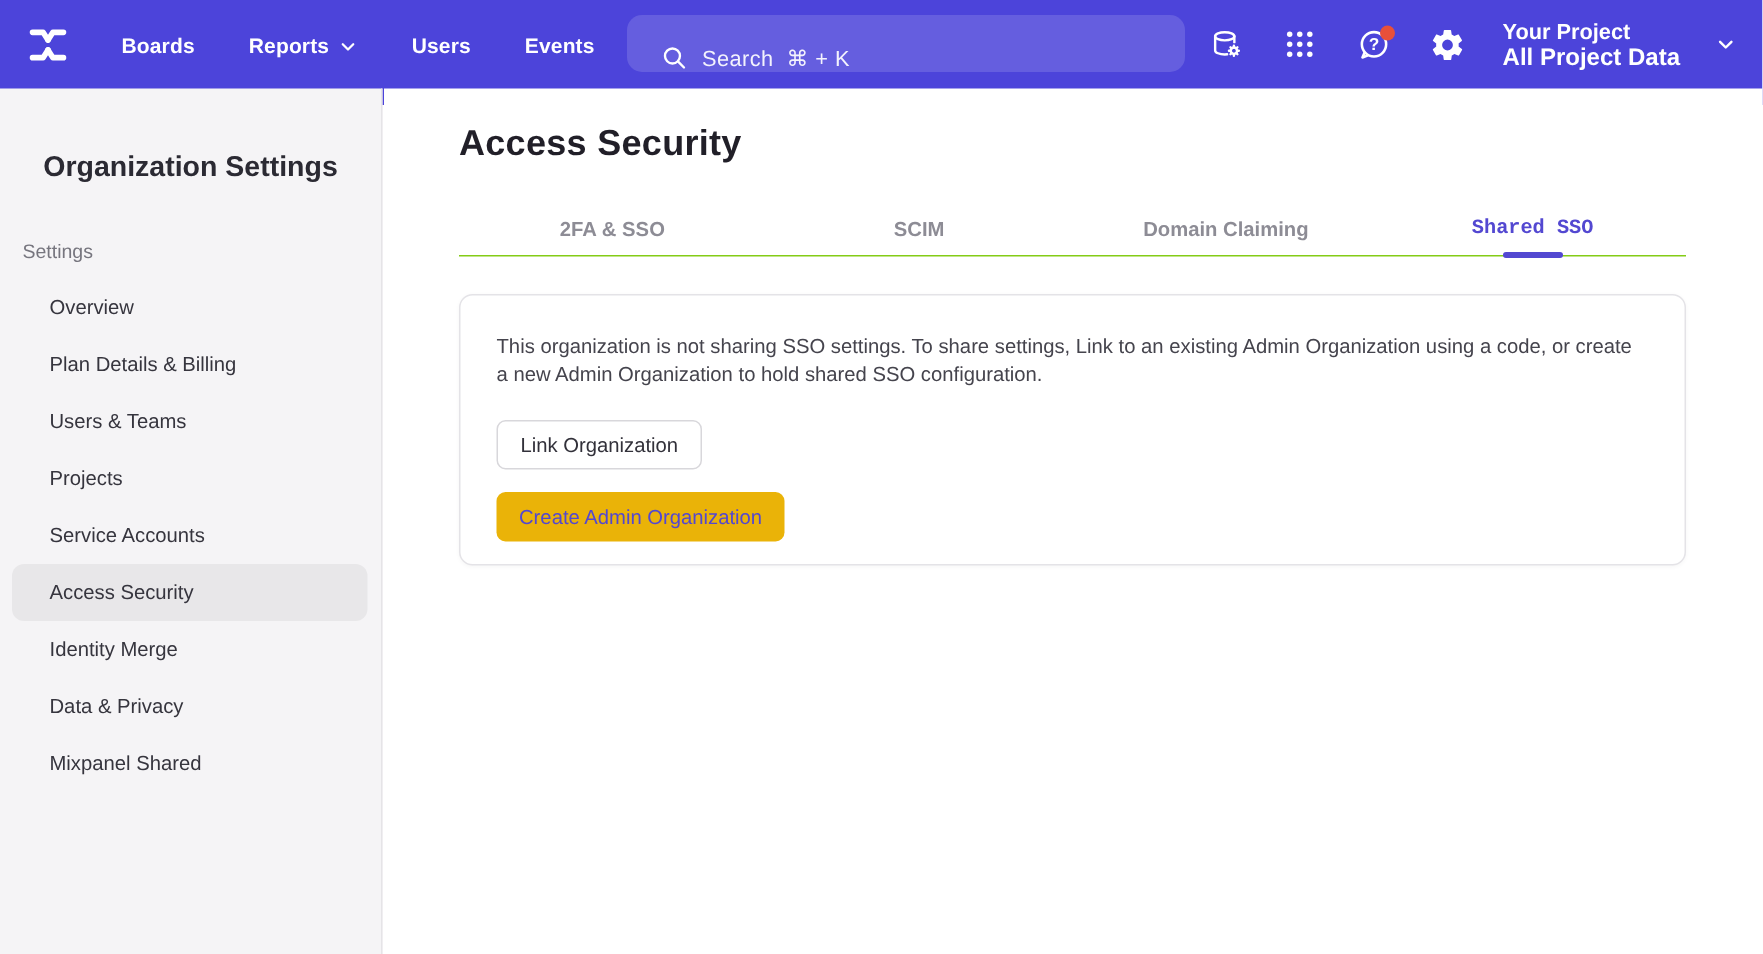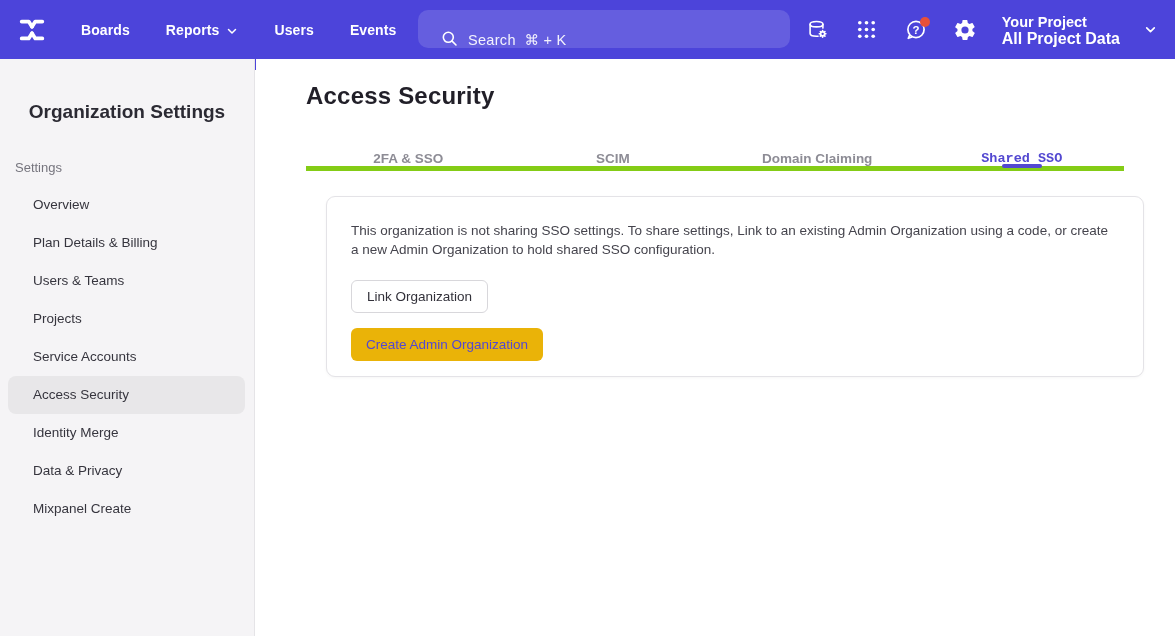--- a/index.html
+++ b/index.html
@@ -48,31 +48,31 @@
   .side-item { height:38px; line-height:38px; padding-left:33px; font-size:13.5px;
     color:#36353e; cursor:pointer; }
   .side-item.active { margin:0 10px 0 8px; padding-left:25px; border-radius:8px;
     background:#e8e7e9; }
 
   
   .main { position:absolute; left:256px; top:59px; width:919px; height:577px; background:#fff; }
   .page-title { position:absolute; left:50px; top:23px; font-size:24px;
     font-weight:700; color:#211f28; letter-spacing:.2px; }
   .tabs { position:absolute; left:50px; top:82px; width:818px; height:30px;
-    display:flex; border-bottom:5px solid #84cc16;align-items:flex-end; }
+    display:flex; border-bottom:1px solid #84cc16; }
   .tab { flex:1; text-align:center; font-size:13.5px; font-weight:600;
     color:#8d8c95; cursor:pointer; position:relative; padding-top:4px; }
   .tab.active { color:#5348d1;font-family:Liberation Mono, monospace; }
   .tab.active::after { content:""; position:absolute; left:50%; bottom:-2px;
     transform:translateX(-50%); width:40px; height:4px; border-radius:2.5px;
     background:#5348d1; }
 
   .card { position:absolute; left:50px; top:137px; width:818px; height:181px;
     background:#fff; border:1px solid #e4e3e7; border-radius:9px;
-    box-shadow:0 1px 3px rgba(0,0,0,.04); padding:24px;margin-left:20px; }
+    box-shadow:0 1px 3px rgba(0,0,0,.04); padding:24px; }
   .card-desc { font-size:13.5px; line-height:19px; color:#45444d; max-width:766px; }
   .btn { display:inline-block; height:33px; line-height:31px; padding:0 15px;
     border-radius:6px; font-size:13.5px; font-weight:500; cursor:pointer;
     font-family:"Liberation Sans", sans-serif; }
   .btn-secondary { background:#fff; border:1px solid #d8d7db; color:#32313a;
     margin-top:21px; }
   .btn-tertiary { background:#eab308; border:none; color:#5348d1; margin-top:15px;
     display:block; height:33px; line-height:33px; }
   .btn-row { display:block; }
 </style>
@@ -175,21 +175,21 @@
     <div class="side-section-label">Settings</div>
     <div class="side-items">
       <div class="side-item">Overview</div>
       <div class="side-item">Plan Details &amp; Billing</div>
       <div class="side-item">Users &amp; Teams</div>
       <div class="side-item">Projects</div>
       <div class="side-item">Service Accounts</div>
       <div class="side-item active">Access Security</div>
       <div class="side-item">Identity Merge</div>
       <div class="side-item">Data &amp; Privacy</div>
-      <div class="side-item">Mixpanel Create</div>
+      <div class="side-item">Mixpanel Shared</div>
     </div>
   </aside>
 
   <main class="main">
     <h1 class="page-title">Access Security</h1>
 
     <div class="tabs">
       <div class="tab">2FA &amp; SSO</div>
       <div class="tab">SCIM</div>
       <div class="tab">Domain Claiming</div>

